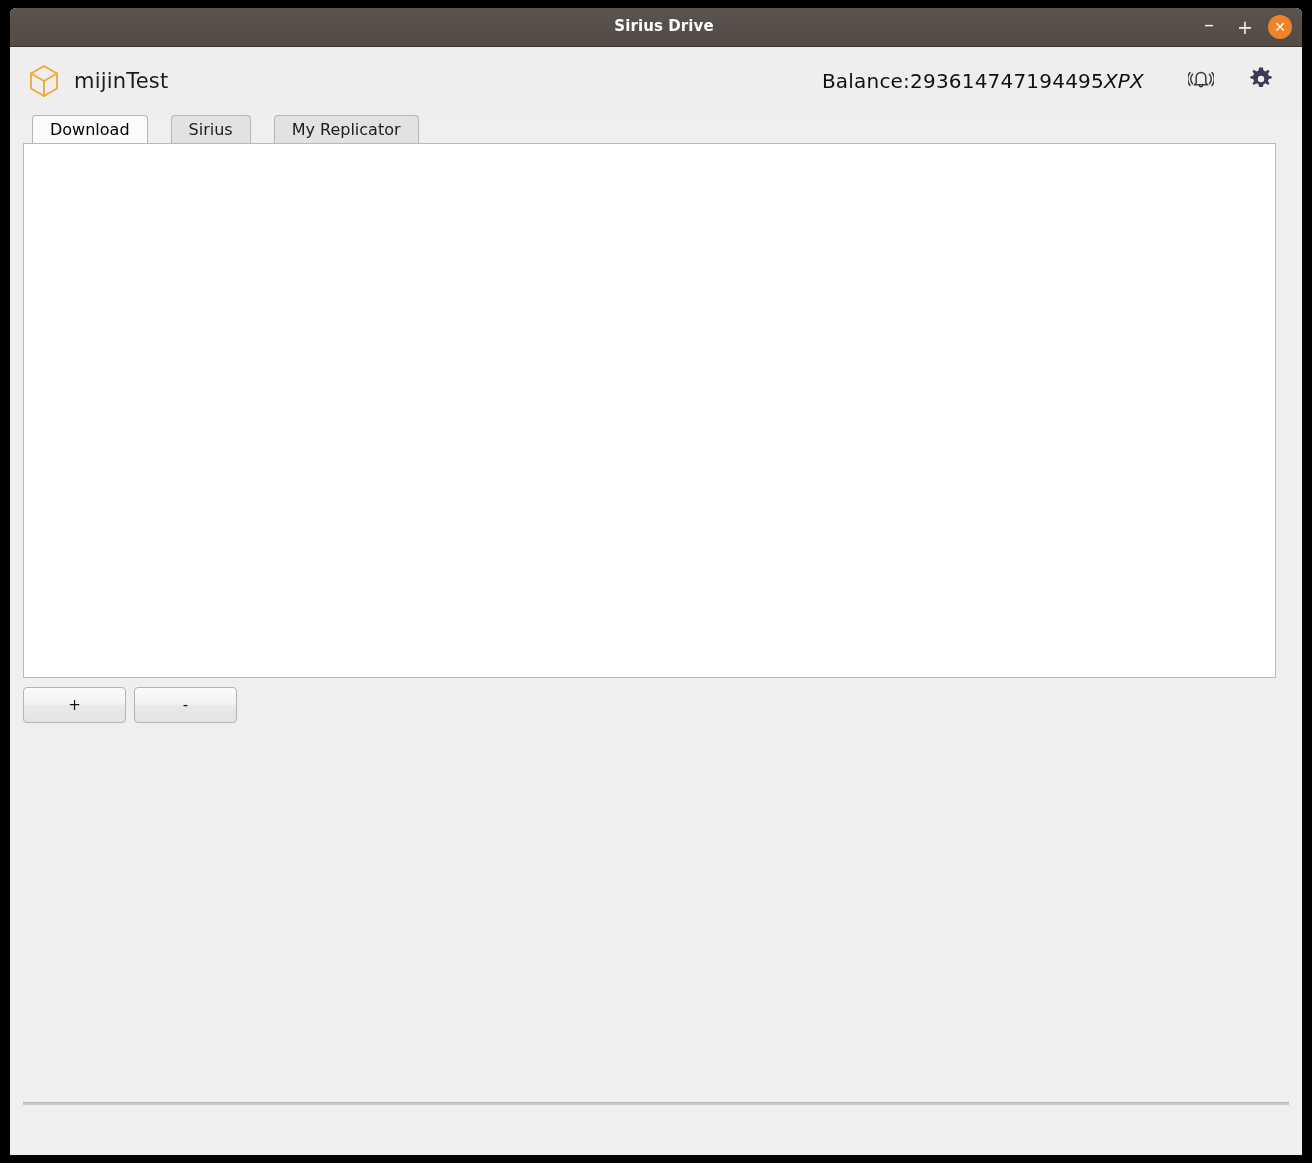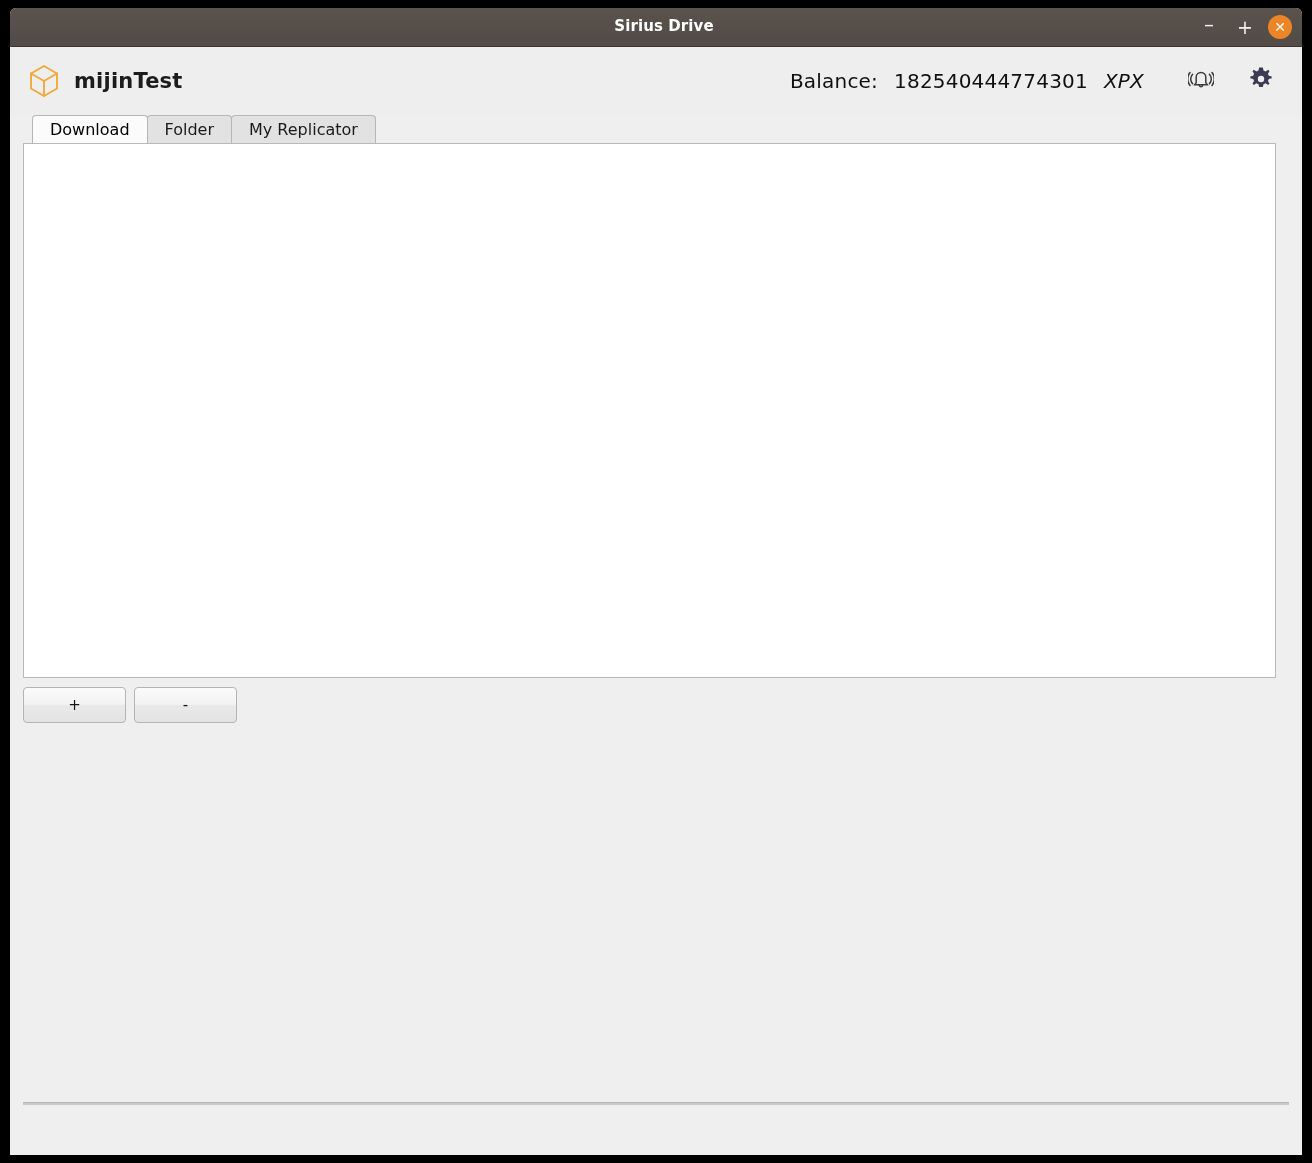--- a/index.html
+++ b/index.html
@@ -91,35 +91,34 @@
     display: flex;
     align-items: center;
     margin-left: 18px;
     gap: 14px;
   }
   .brand-icon { width: 32px; height: 34px; display: block; }
   .brand-name {
     font-size: 21px;
     color: #1c1c1c;
     letter-spacing: 0.2px;
-    font-weight: bold;
   }
   .header-right {
     margin-left: auto;
     display: flex;
     align-items: center;
     margin-right: 18px;
     gap: 0;
   }
   .balance-block {
     display: flex;
     align-items: baseline;
     font-size: 20px;
     color: #101010;
-    gap: 16px;
+    gap: 0;
   }
   .balance-label { letter-spacing: 0.2px; }
   .balance-value { letter-spacing: 0.2px; }
   .balance-unit { letter-spacing: 0.2px; font-style: italic; }
   .header-icon-btn {
     width: 46px;
     height: 46px;
     display: flex;
     align-items: center;
     justify-content: center;
@@ -130,20 +129,21 @@
 
   
   .tabstrip {
     position: relative;
     height: 28px;
     background: #efefef;
     padding-left: 22px;
     display: flex;
     align-items: flex-end;
     box-sizing: border-box;
+    gap: 24px;
   }
   .tab {
     position: relative;
     height: 28px;
     padding: 0 17px;
     display: flex;
     align-items: center;
     font-size: 16px;
     color: #1b1b1b;
     background: #e2e2e2;
@@ -271,21 +271,21 @@
             <path d="M16 17 L16 32"></path>
           </g>
         </svg>
       </span>
       <span class="brand-name">mijinTest</span>
     </div>
 
     <div class="header-right">
       <div class="balance-block">
         <span class="balance-label">Balance:</span>
-        <span class="balance-value">182540444774301</span>
+        <span class="balance-value">293614747194495</span>
         <span class="balance-unit">XPX</span>
       </div>
 
       <div class="header-icon-btn bell">
         <span>
           <svg width="26" height="24" viewBox="0 0 26 24" xmlns="http://www.w3.org/2000/svg">
             <g fill="none" stroke="#3a3a3a" stroke-width="1.5" stroke-linecap="round">
               <path d="M8.2 15.6 C8.2 11.6 8.2 11.2 8.2 10.2 a4.8 4.8 0 0 1 9.6 0 c0 1 0 1.4 0 5.4 l1.5 2.1 H6.7 Z"></path>
               <path d="M11.3 18.6 a1.8 1.8 0 0 0 3.4 0"></path>
               <path d="M4.6 7.2 a7 7 0 0 0 0 9.6"></path>
@@ -306,21 +306,21 @@
         </span>
       </div>
     </div>
   </div>
 
   <div class="tabstrip">
     <div class="tab active">
       <span>Download</span>
     </div>
     <div class="tab">
-      <span>Folder</span>
+      <span>Sirius</span>
     </div>
     <div class="tab">
       <span>My Replicator</span>
     </div>
   </div>
 
   <div class="content">
 
     <div class="lower-panel"></div>
 

